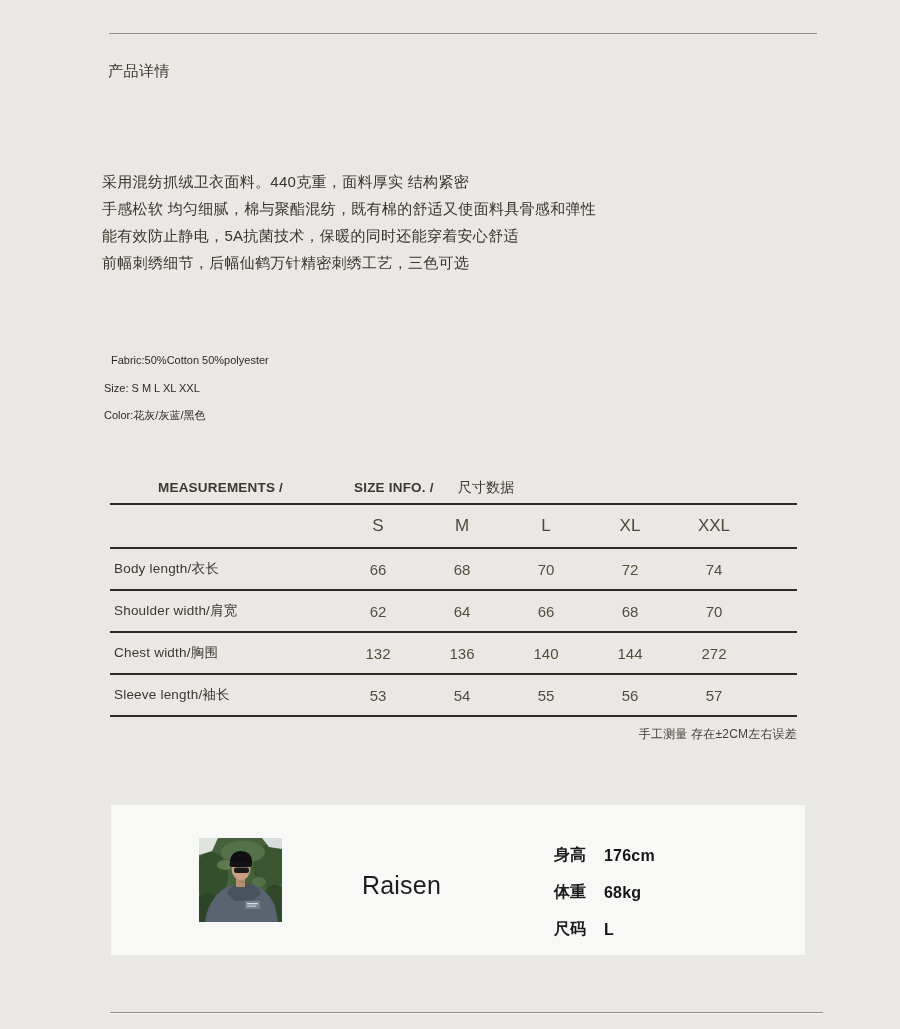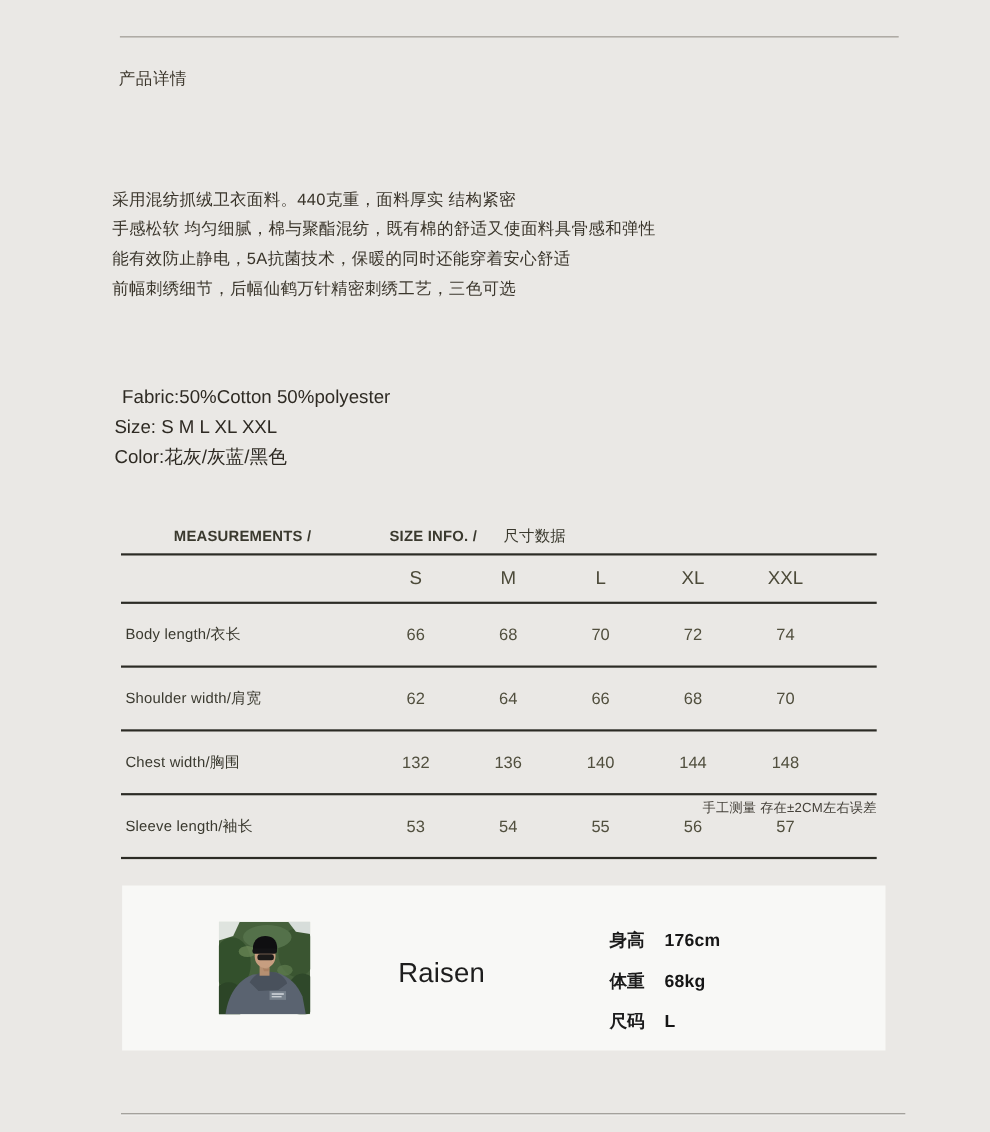--- a/index.html
+++ b/index.html
@@ -32,21 +32,21 @@
   }
 
   .description{
     position:absolute;left:102px;top:168px;
     font-size:15px;line-height:27px;color:var(--text_primary);
     letter-spacing:.3px;
   }
 
   .specs{
     position:absolute;left:104px;top:347px;
-    font-size:17px;line-height:27.5px;color:var(--text_spec);
+    font-size:11px;line-height:27.5px;color:var(--text_spec);
   }
   .spec-fabric{padding-left:7px;}
 
   .meas-heading{
     position:absolute;left:110px;top:479px;
     font-size:13.5px;color:#3a392e;letter-spacing:.2px;
   }
   .meas-heading .en{font-weight:bold;padding-left:48px;}
   .meas-heading .cn{font-weight:normal;font-size:14px;margin-left:20px;}
   .meas-heading .en + .en{margin-left:19px;}
@@ -55,21 +55,21 @@
     position:absolute;left:110px;top:503px;width:687px;
     border-top:2px solid var(--table_border);
   }
   .t-row{
     display:grid;
     grid-template-columns:226px 84px 84px 84px 84px 84px;
     align-items:center;
     border-bottom:2px solid var(--table_border);
   }
   .t-head{height:44px;}
-  .t-body{height:58px;}
+  .t-body{height:42px;}
   .t-cell{text-align:center;}
   .t-col-header{font-size:17px;color:var(--text_header);}
   .t-label{text-align:left;padding-left:4px;font-size:13.5px;color:var(--text_table_label);letter-spacing:.2px;}
   .t-value{font-size:15px;color:var(--text_table_value);}
 
   .table-note{
     position:absolute;left:110px;top:726px;width:687px;
     text-align:right;font-size:12px;color:#45413a;letter-spacing:.2px;
   }
 
@@ -145,21 +145,21 @@
     <div class="t-cell t-value">68</div>
     <div class="t-cell t-value">70</div>
   </div>
 
   <div class="t-row t-body">
     <div class="t-label">Chest width/胸围</div>
     <div class="t-cell t-value">132</div>
     <div class="t-cell t-value">136</div>
     <div class="t-cell t-value">140</div>
     <div class="t-cell t-value">144</div>
-    <div class="t-cell t-value">148</div>
+    <div class="t-cell t-value">272</div>
   </div>
 
   <div class="t-row t-body">
     <div class="t-label">Sleeve length/袖长</div>
     <div class="t-cell t-value">53</div>
     <div class="t-cell t-value">54</div>
     <div class="t-cell t-value">55</div>
     <div class="t-cell t-value">56</div>
     <div class="t-cell t-value">57</div>
   </div>

